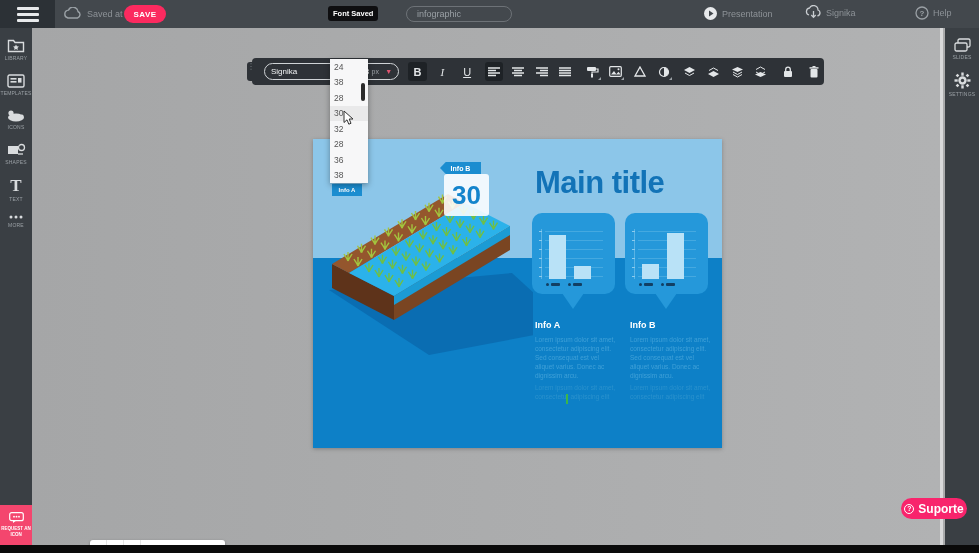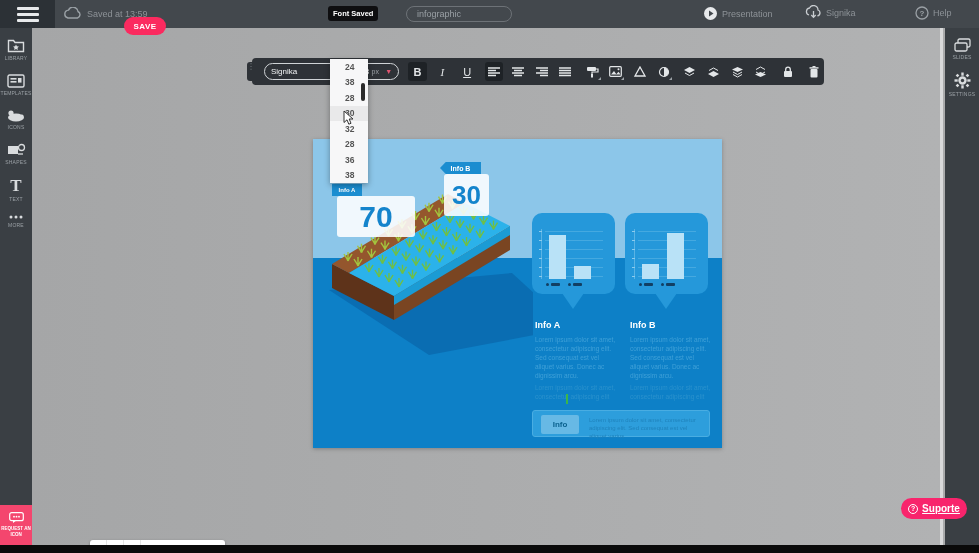--- a/index.html
+++ b/index.html
@@ -9,21 +9,21 @@
     font-family:"Liberation Sans", sans-serif; background:#aaabac;
   }
   .abs { position:absolute; }
   
   #topbar { left:0; top:0; width:979px; height:28px; background:#43484d; z-index:20; }
   #menu-block { left:0; top:0; width:55px; height:28px; background:#2c3136; display:flex; align-items:center; justify-content:center; }
   .burger { width:22px; }
   .burger span { display:block; height:3px; background:#e8eaec; margin:3px 0; border-radius:1px; }
   .tb-text { color:#8d9297; font-size:9px; }
   #save-btn { left:124px; top:5px; width:42px; height:18px; background:#fb2a5f; border-radius:9px;
-    color:#fff; font-size:8px; font-weight:bold; display:flex; align-items:center; justify-content:center; letter-spacing:.5px; cursor:pointer;margin-top:12px; }
+    color:#fff; font-size:8px; font-weight:bold; display:flex; align-items:center; justify-content:center; letter-spacing:.5px; cursor:pointer; }
   #doc-input { left:406px; top:6px; width:106px; height:16px; background:transparent; border:1px solid #6d7277;
     border-radius:8px; color:#9aa0a5; font-size:9px; padding:0 10px; font-family:"Liberation Sans",sans-serif; }
   .tb-right { display:flex; align-items:center; gap:4px; }
   
   #tooltip { left:328px; top:6px; min-width:38px; height:15px; background:#0e0e10; border-radius:3px;
     color:#fff; font-size:7.5px; font-weight:bold; display:flex; align-items:center; justify-content:center; padding:0 5px; z-index:60; }
   
   #sidebar { left:0; top:28px; width:32px; height:517px; background:#3a3f44; z-index:15; }
   .side-item { width:32px; display:flex; flex-direction:column; align-items:center; color:#9aa0a5; cursor:pointer; }
   .side-item .lbl { font-size:5px; margin-top:2px; letter-spacing:.2px; }
@@ -64,31 +64,31 @@
   .tb-select { height:17px; border:1px solid #cfd3d6; border-radius:9px; display:flex; align-items:center;
     color:#f2f4f5; font-size:8px; padding:0 6px; gap:3px; cursor:pointer; }
   .chev { color:#e05571; font-size:7px; }
   .tb-btn { width:19px; height:19px; display:flex; align-items:center; justify-content:center; border-radius:3px;
     color:#e3e6e8; font-size:11px; cursor:pointer; position:relative; }
   .tb-btn.pressed { background:#1e2226; }
   .corner { position:absolute; right:1px; bottom:1px; width:0; height:0; border-left:3px solid transparent; border-bottom:3px solid #9aa0a5; }
   
   #dropdown { left:330px; top:59px; width:38px; height:124px; background:#f7f7f8; box-shadow:0 2px 6px rgba(0,0,0,.35);
     z-index:50; overflow:hidden; }
-  .dd-item { height:15.5px; display:flex; align-items:center; padding-left:15px; color:#555; font-size:8.5px; cursor:pointer;font-weight:bold; }
+  .dd-item { height:15.5px; display:flex; align-items:center; padding-left:4px; color:#555; font-size:8.5px; cursor:pointer; }
   .dd-item.hover { background:#e9e9ea; }
   #dd-thumb { position:absolute; right:3px; top:24px; width:4px; height:18px; background:#2b2b2b; border-radius:2px; }
   
   #zoompanel { left:58px; top:512px; width:135px; height:27px; background:#fff; border-radius:3px;
     box-shadow:0 1px 3px rgba(0,0,0,.3); display:flex; align-items:center; z-index:20; }
   .zp-btn { width:22px; height:27px; display:flex; align-items:center; justify-content:center; border-right:1px solid #e4e4e4; color:#555; cursor:pointer; }
   #suporte { left:901px; top:498px; width:66px; height:21px; background:#f8246c; border-radius:11px; z-index:25;
     display:flex; align-items:center; justify-content:center; gap:4px; color:#fff; cursor:pointer; }
   #suporte .q { width:10px; height:10px; border:1px solid #fff; border-radius:50%; font-size:7px; font-weight:bold; display:flex; align-items:center; justify-content:center; }
-  #suporte .t { font-size:10px; font-weight:bold;text-decoration:underline; }
+  #suporte .t { font-size:12px; font-weight:bold; }
   #request-icon { left:0; top:505px; width:32px; height:40px; background:#f4466e; z-index:25;
     display:flex; flex-direction:column; align-items:center; justify-content:center; color:#fff; cursor:pointer; }
   #request-icon .lbl { font-size:4.5px; font-weight:bold; text-align:center; line-height:6px; margin-top:2px; }
   #bottombar { left:0; top:545px; width:979px; height:8px; background:#0a0a0a; z-index:40; }
   #cursor { left:343px; top:110px; z-index:70; }
 </style>
 </head>
 <body>
 
 <div id="app">
@@ -216,25 +216,25 @@
 
         <g color="#6fbf45">
           <use href="#crow" transform="translate(56,108)"></use>
             <use href="#crow" transform="translate(66,113)"></use>
           <use href="#crow" transform="translate(76,118)"></use>
             <use href="#crow" transform="translate(86,123)"></use>
         </g>
       </svg>
 
       <div class="abs callout-tag" style="left:19px;top:45px;width:30px;height:12px;font-size:6px">Info A</div>
-      <div class="abs callout-card" style="left:24px;top:57px;width:78px;height:41px;font-size:30px">70</div>
 
       <div class="abs callout-tag" style="left:127px;top:23px;width:41px;height:12px;font-size:7px;clip-path:polygon(0 50%,14% 0,100% 0,100% 100%,14% 100%)">Info B</div>
       <div class="abs callout-card" style="left:131px;top:35px;width:45px;height:42px;font-size:26px">30</div>
 
+      <div id="main-title" class="abs">Main title</div>
 
       <div class="abs bubble-card" style="left:219px;top:74px">
         <div class="abs chart">
           <div class="abs gline" style="top:2px"></div>
             <div class="abs gtick" style="top:2px"></div>
           <div class="abs gline" style="top:11px"></div>
             <div class="abs gtick" style="top:11px"></div>
           <div class="abs gline" style="top:20px"></div>
             <div class="abs gtick" style="top:20px"></div>
           <div class="abs gline" style="top:29px"></div>
@@ -291,24 +291,20 @@
 
       <div class="abs sec-head" style="left:222px;top:181px">Info A</div>
       <div class="abs sec-body" style="left:222px;top:196px">Lorem ipsum dolor sit amet, consectetur adipiscing elit. Sed consequat est vel aliquet varius. Donec ac dignissim arcu.</div>
       <div class="abs sec-body2" style="left:222px;top:244px">Lorem ipsum dolor sit amet, consectetur adipiscing elit</div>
       <div class="abs sec-head" style="left:317px;top:181px">Info B</div>
       <div class="abs sec-body" style="left:317px;top:196px">Lorem ipsum dolor sit amet, consectetur adipiscing elit. Sed consequat est vel aliquet varius. Donec ac dignissim arcu.</div>
       <div class="abs sec-body2" style="left:317px;top:244px">Lorem ipsum dolor sit amet, consectetur adipiscing elit</div>
 
       <div id="green-caret" class="abs"></div>
 
-      <div id="banner" class="abs">
-        <div class="abs chip">Info</div>
-        <div class="abs btxt">Lorem ipsum dolor sit amet, consectetur adipiscing elit. Sed consequat est vel aliquet varius.</div>
-      </div>
     </div>
 
     <div id="toolbar" class="abs">
       <div class="handle">⋮</div>
       <div class="tb-select" style="width:80px;margin-left:12px;justify-content:space-between">
         <span>Signika</span>
           <span class="chev">▼</span>
       </div>
       <div class="tb-select" style="width:46px;margin-left:10px;justify-content:space-between">
         <span><span>28</span> <span style="color:#9aa0a5;font-size:7px">px</span></span>

